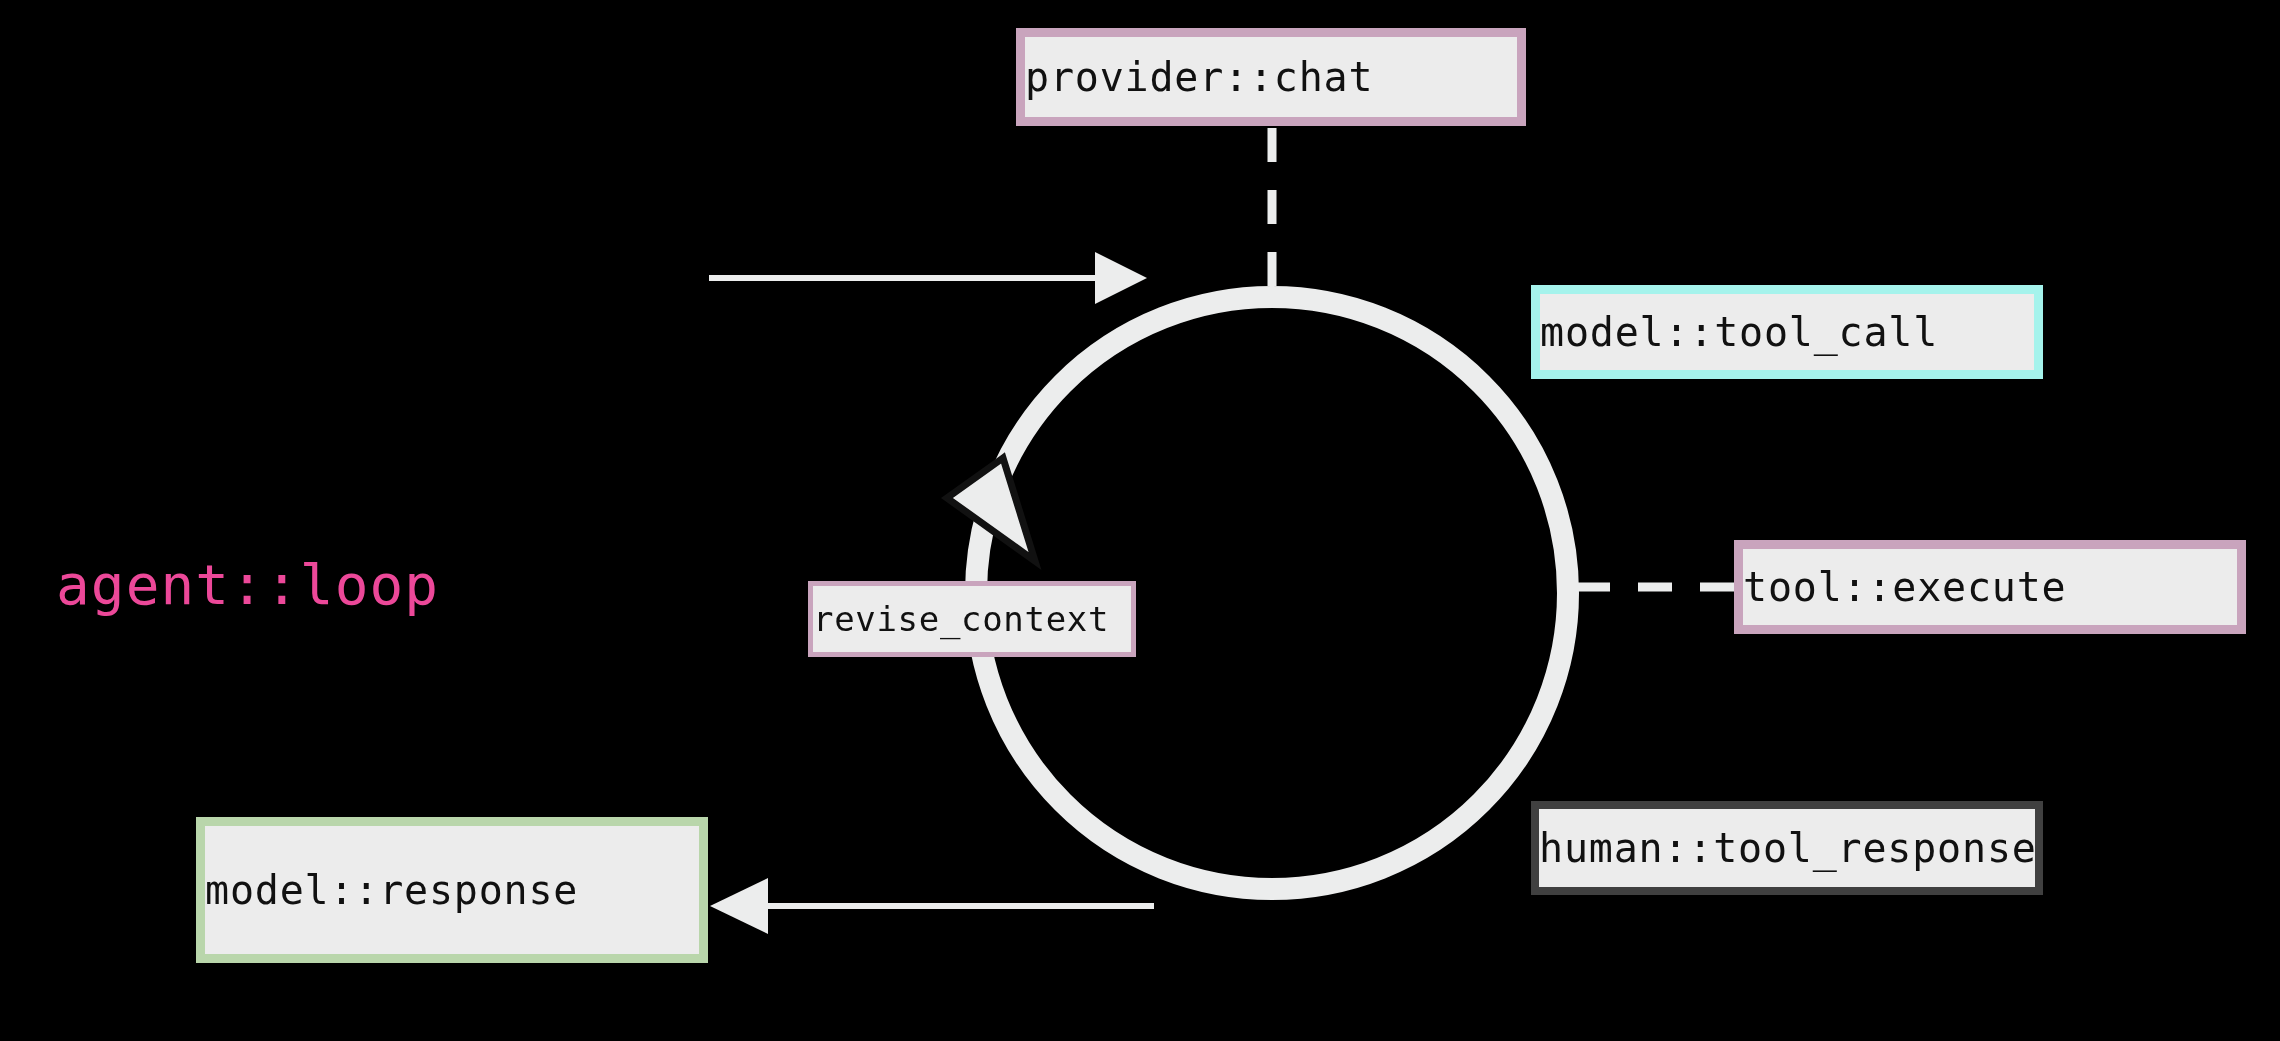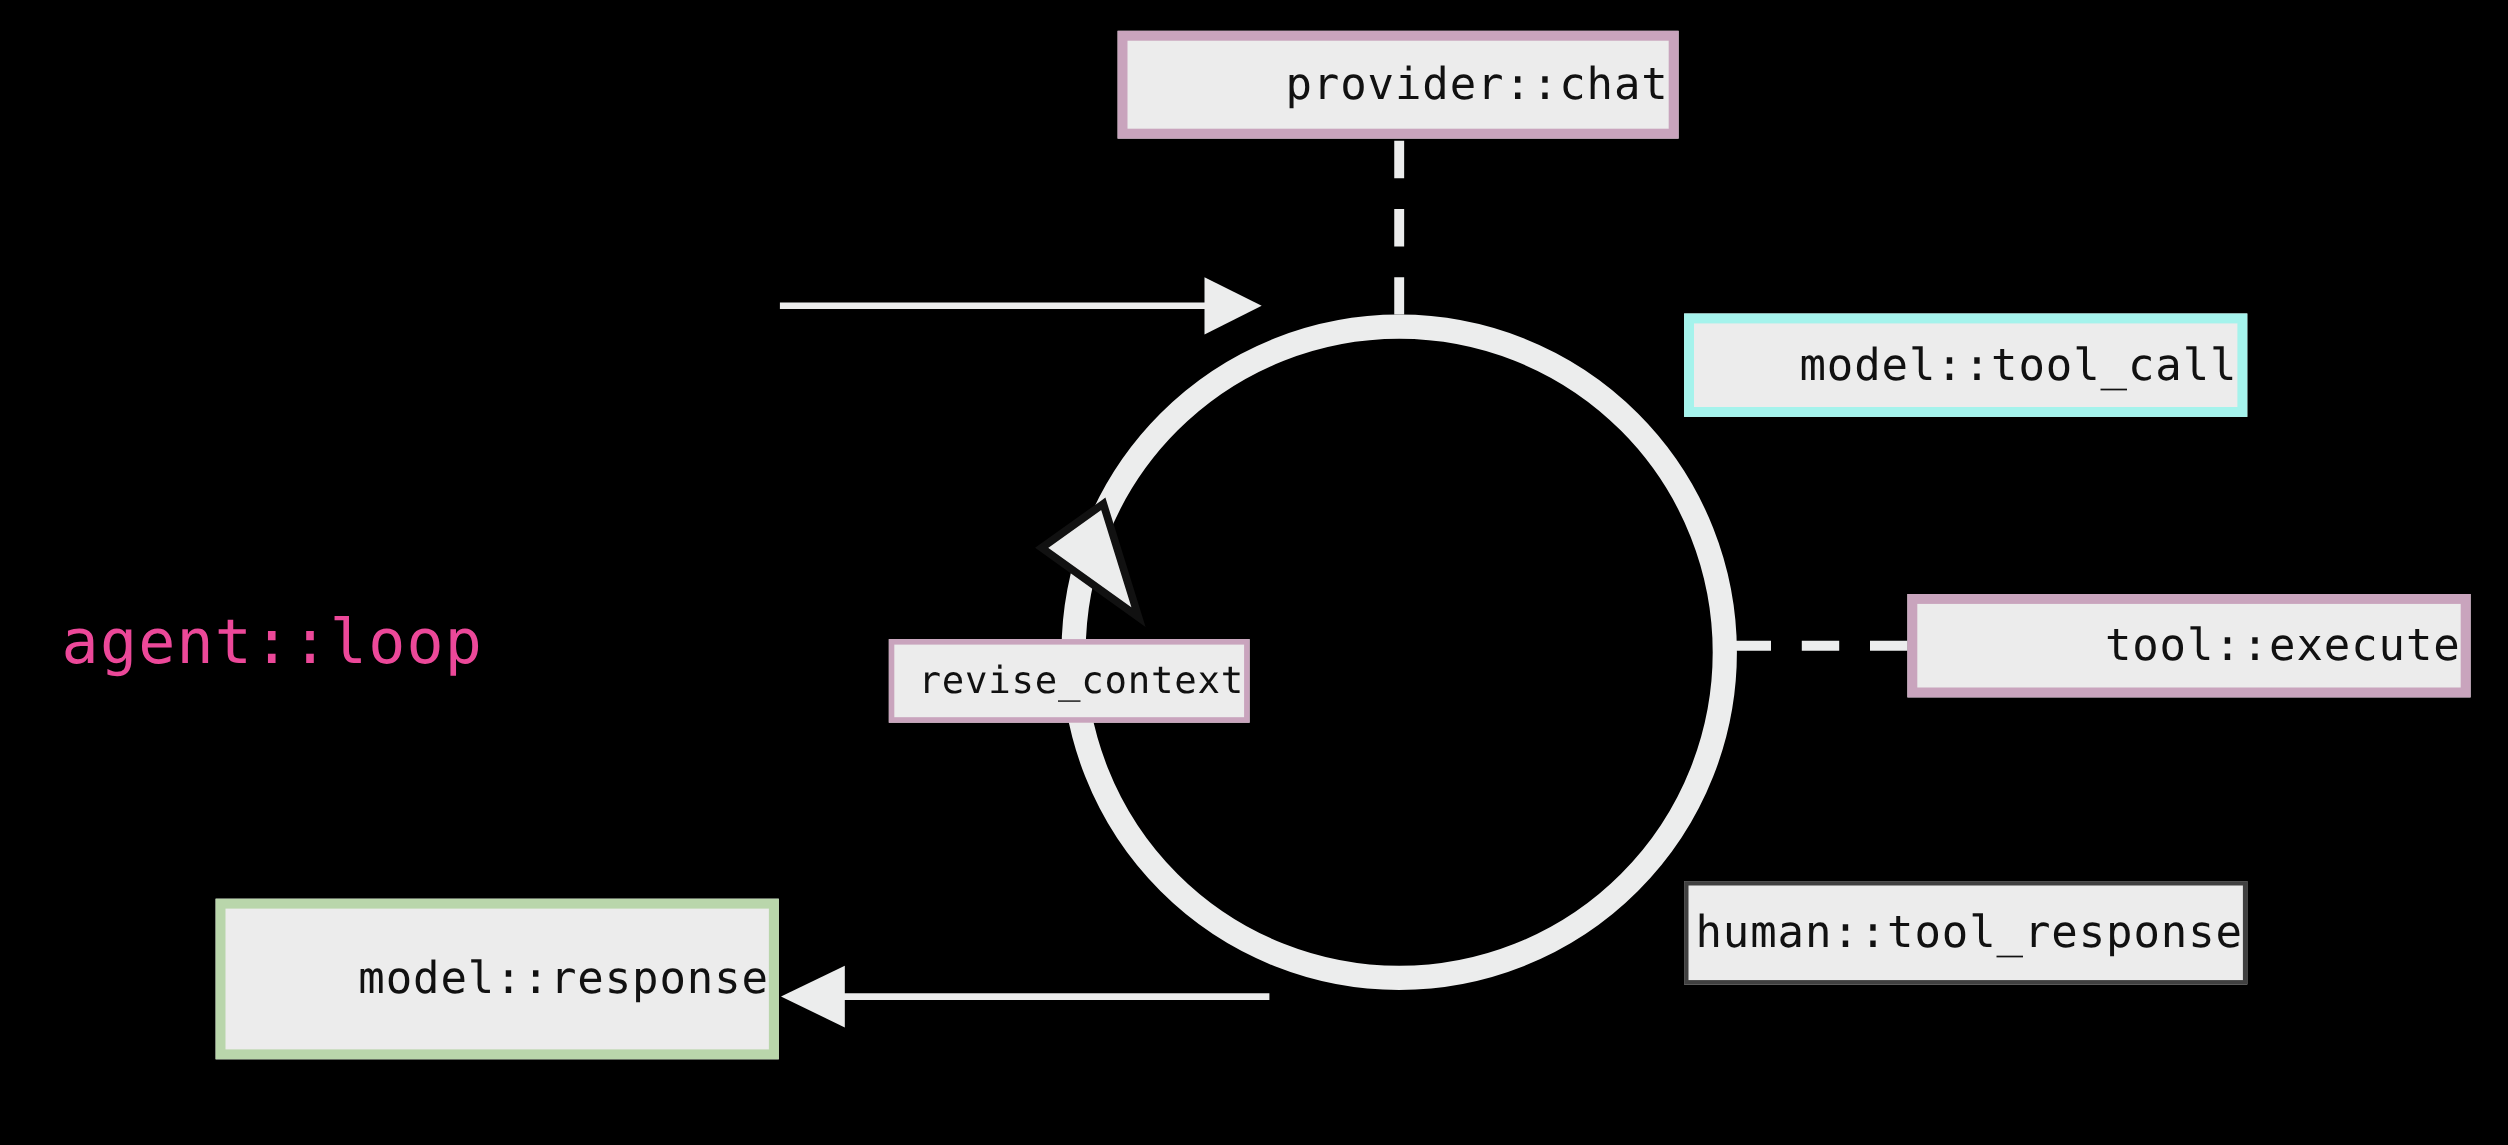--- a/index.html
+++ b/index.html
@@ -26,21 +26,21 @@
     top: 0;
     width: 2280px;
     height: 1041px;
   }
   .node {
     position: absolute;
     box-sizing: border-box;
     background: #ececec;
     display: flex;
     align-items: center;
-    justify-content: flex-end;
+    justify-content: flex-start;
     color: #111111;
     letter-spacing: 0.02em;
     white-space: nowrap;
   }
   .node-label {
     display: block;
     line-height: 1;
   }
   
   #node-provider-chat {
@@ -69,21 +69,21 @@
     font-size: 34px;
     z-index: 5;
   }
   #node-model-response {
     left: 196px; top: 817px; width: 512px; height: 146px;
     border: 9px solid #b9d6ab;
     font-size: 40px;
   }
   #node-human-tool-response {
     left: 1531px; top: 801px; width: 512px; height: 94px;
-    border: 4px solid #404040;
+    border: 8px solid #404040;
     font-size: 40px;
   }
   
   #diagram-title {
     position: absolute;
     left: 56px;
     top: 557px;
     color: #ec4899;
     font-size: 56px;
     line-height: 1;

